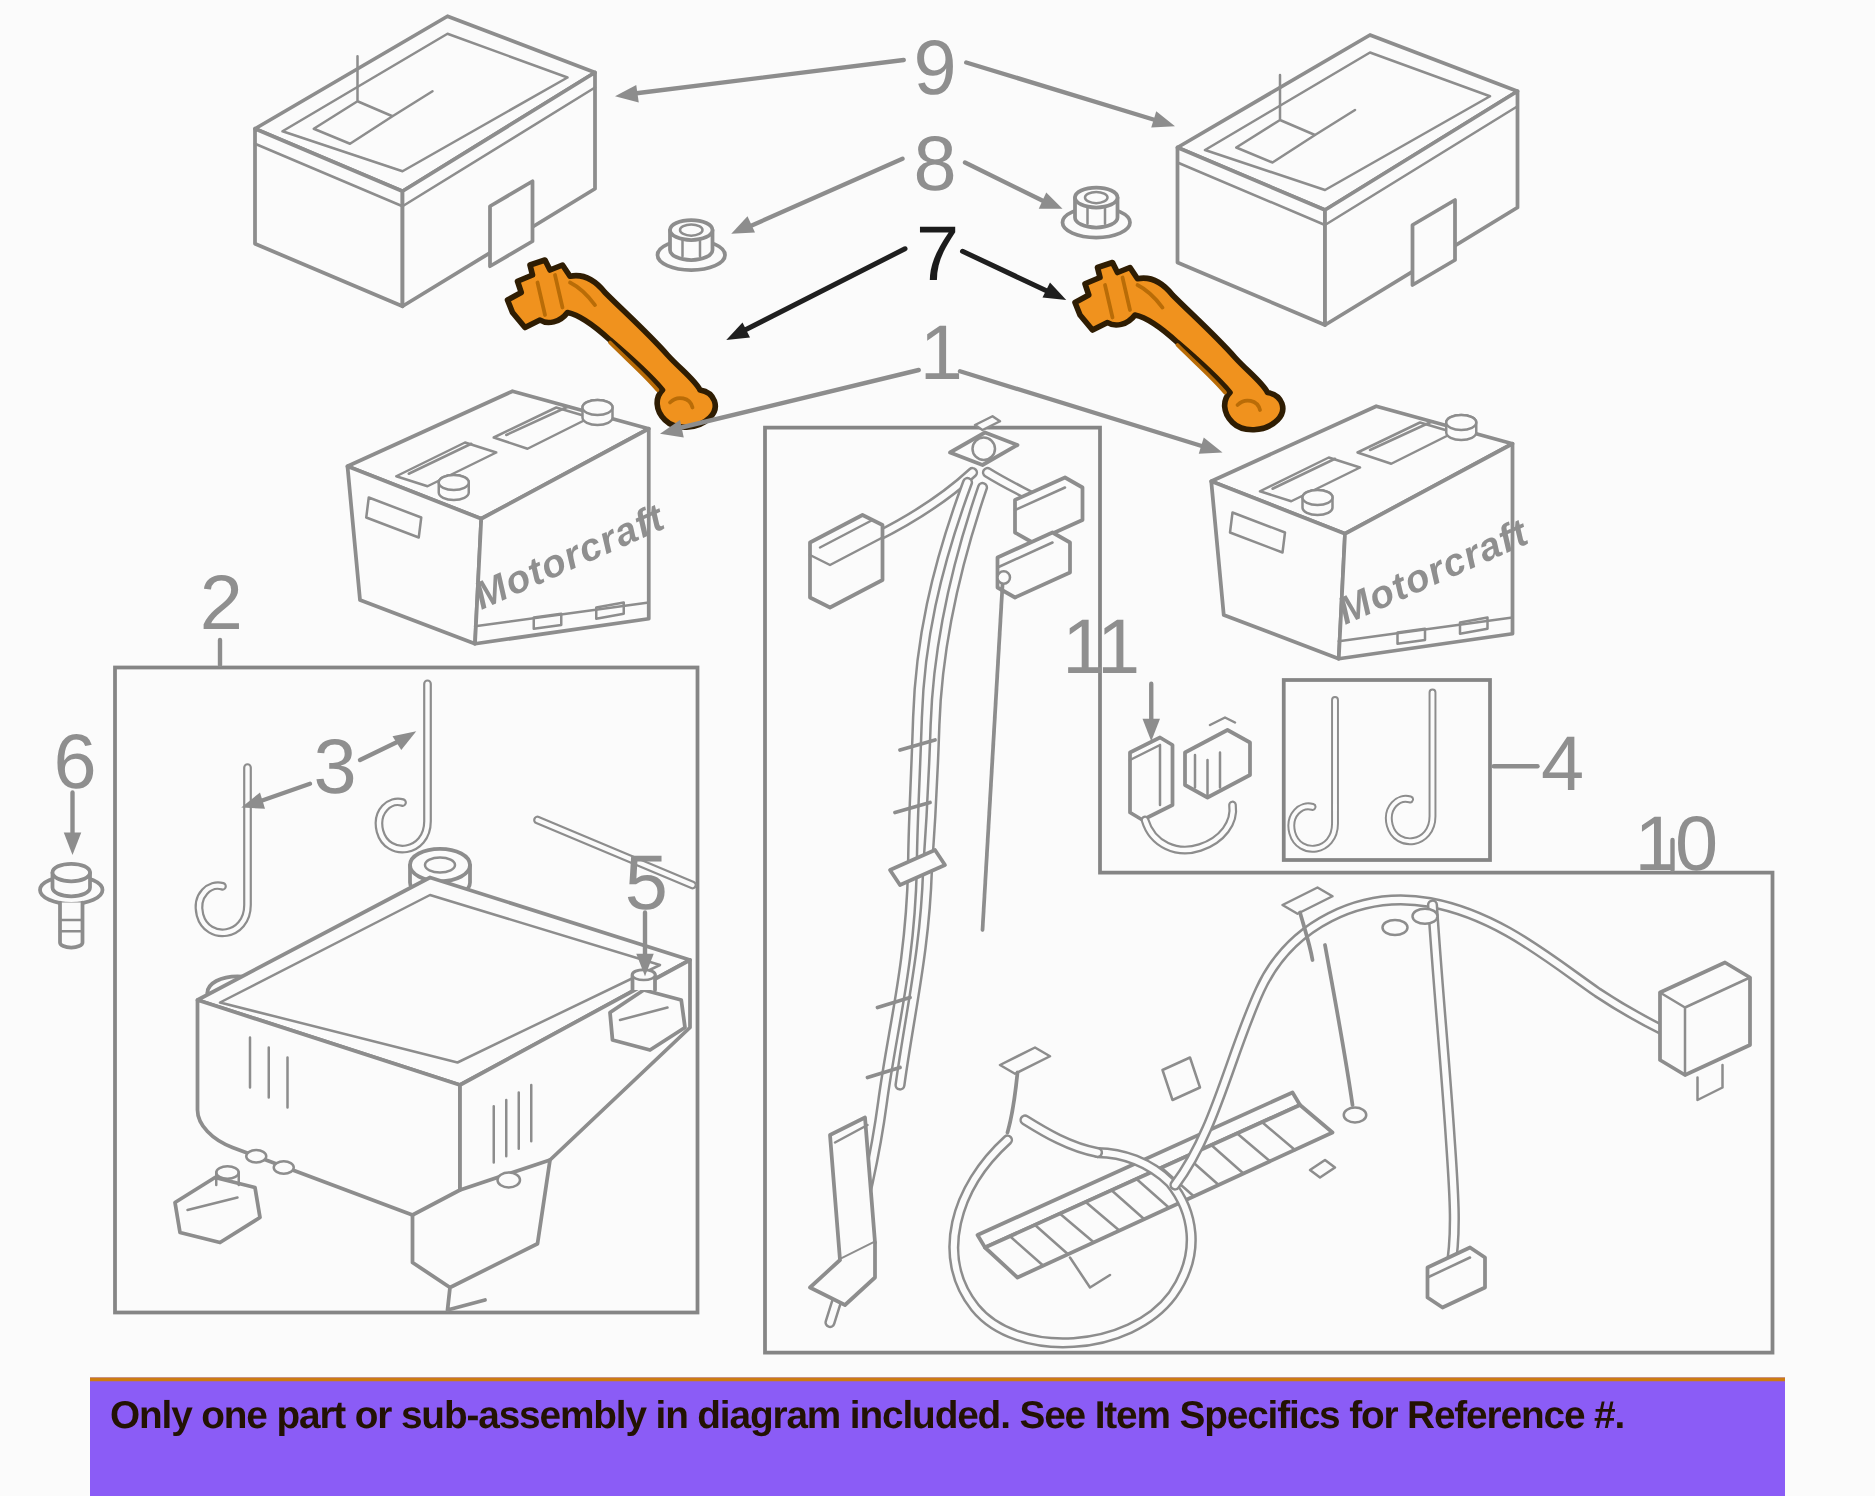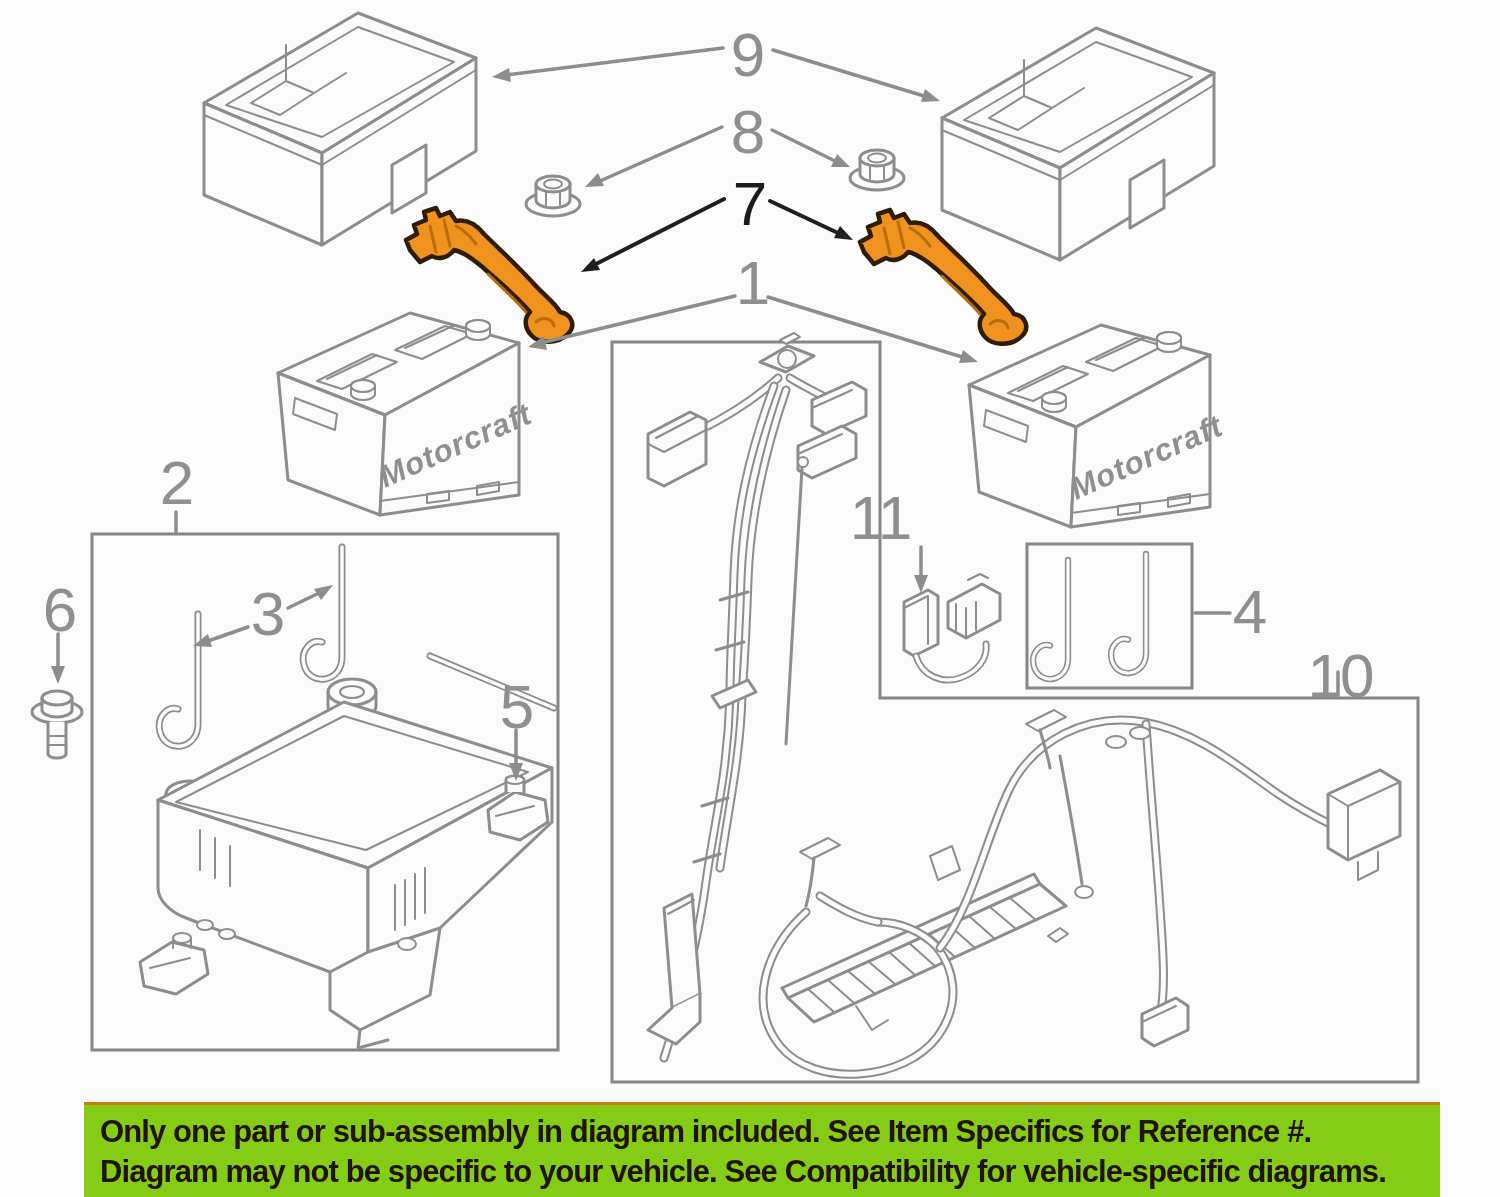--- a/index.html
+++ b/index.html
@@ -26,21 +26,21 @@
   .mtext{font-family:"Liberation Sans",sans-serif;font-style:italic;font-weight:700;
          font-size:31px;fill:#8f8f8f;letter-spacing:1px;}
 
   
   .callout{position:absolute;transform:translate(-50%,-50%);
            font:400 62px/1 "Liberation Sans",sans-serif;color:#8f8f8f;letter-spacing:-2px;}
   .callout.hl{color:#1b1b1b;}
 
   
   .banner{position:absolute;left:72px;top:1102px;width:1356px;height:95px;
-          background:#84cc16;border-top:3px solid #cd7c12;box-sizing:border-box;margin-left:12px;}
+          background:#8b5cf6;border-top:3px solid #cd7c12;box-sizing:border-box;}
   .banner p{margin:0;padding:0 0 0 16px;font:700 31px/40px "Liberation Sans",sans-serif;
             color:#231204;letter-spacing:-0.9px;white-space:nowrap;}
   .banner p:first-child{margin-top:7px;}
 </style>
 </head>
 <body>
 
 <div id="page">
 
   <svg id="art" width="1500" height="1100" viewBox="0 0 1500 1100">
@@ -281,16 +281,15 @@
   <div class="callout" style="left:516px;top:707px;">5</div>
   <div class="callout" style="left:59px;top:610px;">6</div>
   <div class="callout hl" style="left:749px;top:204px;">7</div>
   <div class="callout" style="left:747px;top:132px;">8</div>
   <div class="callout" style="left:747px;top:55px;">9</div>
   <div class="callout" style="left:1340px;top:648px;margin-top:28px;">10</div>
   <div class="callout" style="left:880px;top:518px;">11</div>
 
   <div class="banner">
     <p>Only one part or sub-assembly in diagram included. See Item Specifics for Reference #.</p>
-    <p>Diagram may not be specific to your vehicle. See Compatibility for vehicle-specific diagrams.</p>
   </div>
 
 </div>
 
 </body></html>

